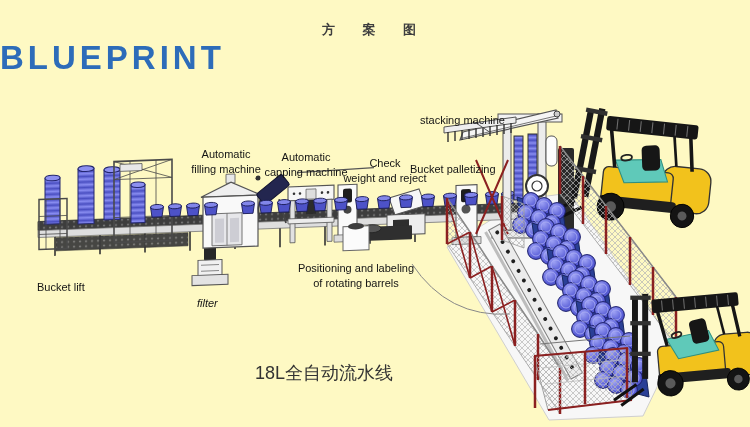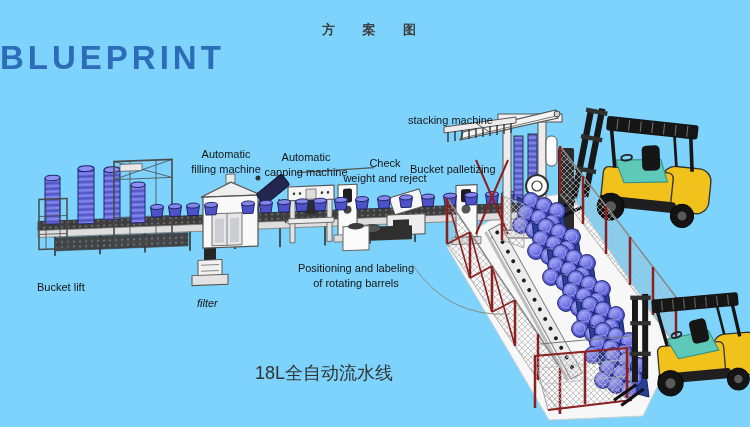--- a/index.html
+++ b/index.html
@@ -1,17 +1,17 @@
 <!DOCTYPE html>
 <html><head>
 <meta charset="utf-8">
 <style>
   html,body{margin:0;padding:0;background:#fff;}
   body{width:750px;height:427px;overflow:hidden;font-family:"Liberation Sans",sans-serif;}
-  .stage{position:relative;width:750px;height:427px;background:#7dd3fc;}
+  .stage{position:relative;width:750px;height:427px;background:#fef9c3;}
   .sub{position:absolute;top:21px;left:0;width:750px;text-align:center;font-size:13px;font-weight:bold;
        letter-spacing:12px;color:#3e3e3e;}
   .big{position:absolute;top:39px;left:0;width:750px;text-align:left;font-size:33px;font-weight:bold;
        letter-spacing:4px;color:#2d6cb9;}
   .art{position:absolute;left:0;top:0;}
   .lbl{position:absolute;font-size:11px;line-height:1.32;color:#141414;white-space:pre-line;text-align:center;}
   .lbl.nw{white-space:nowrap;text-align:left;}
   .ctr{transform:translateX(-50%);}
   .cap{position:absolute;left:255px;top:361px;font-size:18px;color:#333;}
 </style>
@@ -318,21 +318,21 @@
       <path d="M534 356 L628 348 M548 410 L632 400" stroke="#8b2020" stroke-width="2"></path>
       <path d="M535 356 V408 M627 348 V398 M585 352 V404" stroke="#8b2020" stroke-width="2.5"></path>
     </g>
 
     <use href="#forklift" transform="translate(700,350) rotate(-5) scale(0.85)"></use>
 
     <path d="M473 121 L491 133" stroke="#555" stroke-width="1"></path>
     <path d="M412 264 Q448 318 510 314" fill="none" stroke="#888" stroke-width="1"></path>
   </svg>
 
-  <div class="lbl nw" style="left:408px;top:113px;">stacking machine</div>
+  <div class="lbl nw" style="left:420px;top:113px;">stacking machine</div>
   <div class="lbl ctr" style="left:226px;top:147px;">Automatic
 filling machine</div>
   <div class="lbl ctr" style="left:306px;top:150px;">Automatic
 capping machine</div>
   <div class="lbl ctr" style="left:385px;top:156px;">Check
 weight and reject</div>
   <div class="lbl nw" style="left:410px;top:162px;">Bucket palletizing</div>
   <div class="lbl nw" style="left:37px;top:280px;">Bucket lift</div>
   <div class="lbl nw" style="left:197px;top:296px;font-style:italic;">filter</div>
   <div class="lbl ctr" style="left:356px;top:261px;">Positioning and labeling

